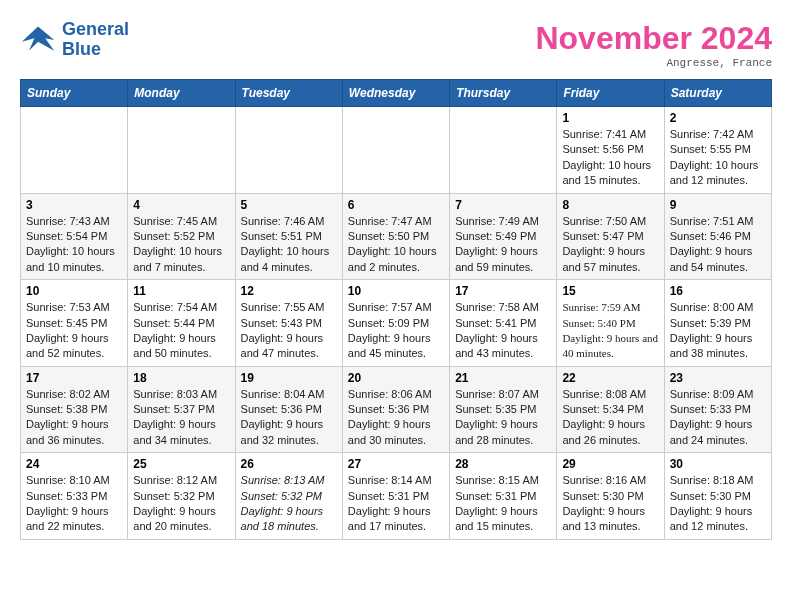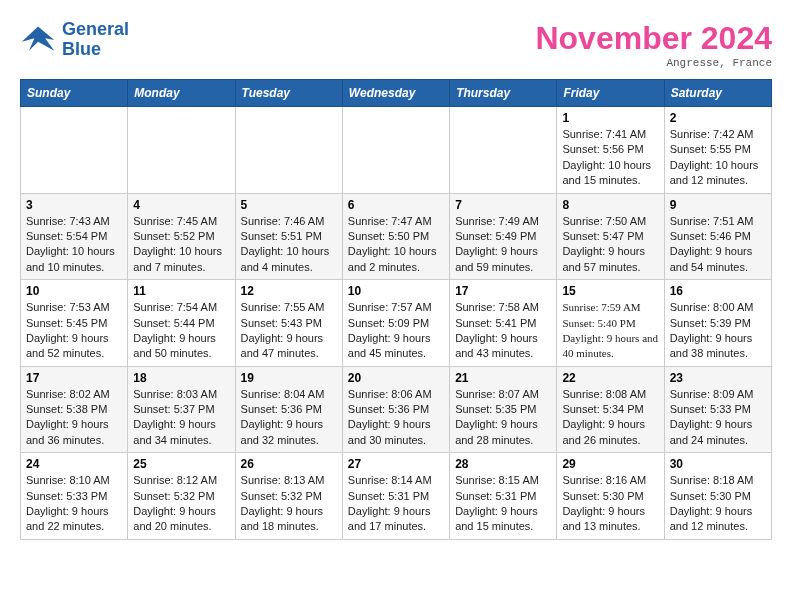--- a/index.html
+++ b/index.html
@@ -276,21 +276,21 @@
 Daylight: 9 hours and 22 minutes.</div>
         </td>
         <td>
           <div class="day-num">25</div>
           <div class="day-info" style="white-space: pre-line;">Sunrise: 8:12 AM
 Sunset: 5:32 PM
 Daylight: 9 hours and 20 minutes.</div>
         </td>
         <td>
           <div class="day-num">26</div>
-          <div class="day-info" style="white-space: pre-line;">Sunrise: 8:13 AM
+          <div class="day-info" style="white-space: pre-line; font-style: italic;">Sunrise: 8:13 AM
 Sunset: 5:32 PM
 Daylight: 9 hours and 18 minutes.</div>
         </td>
         <td>
           <div class="day-num">27</div>
           <div class="day-info" style="white-space: pre-line;">Sunrise: 8:14 AM
 Sunset: 5:31 PM
 Daylight: 9 hours and 17 minutes.</div>
         </td>
         <td>

